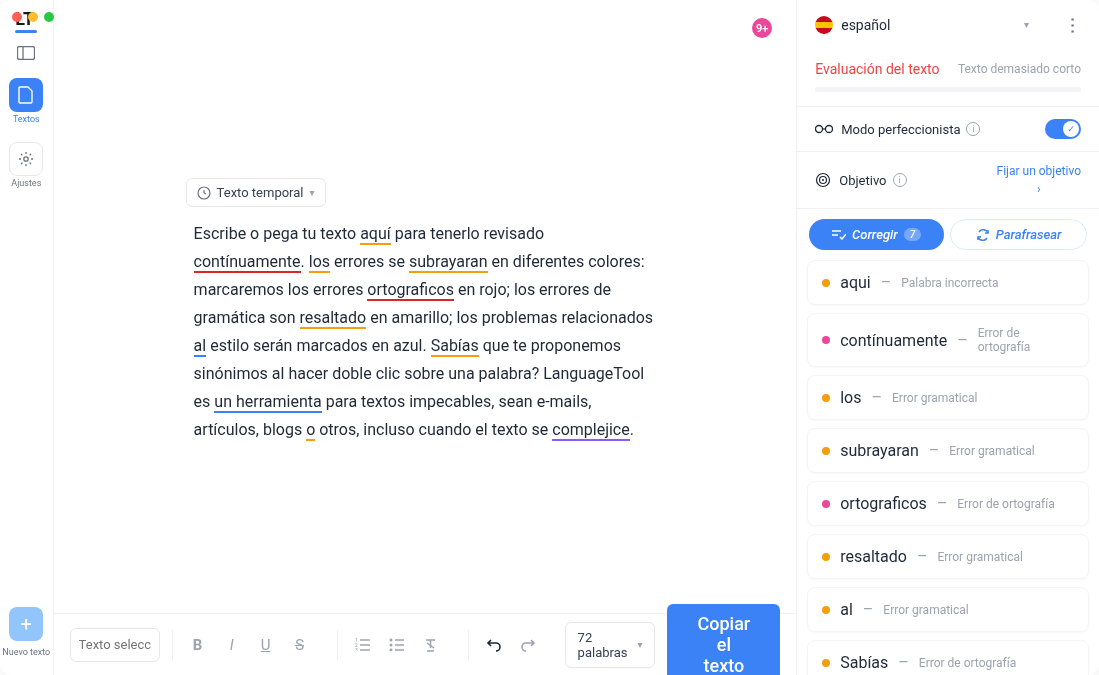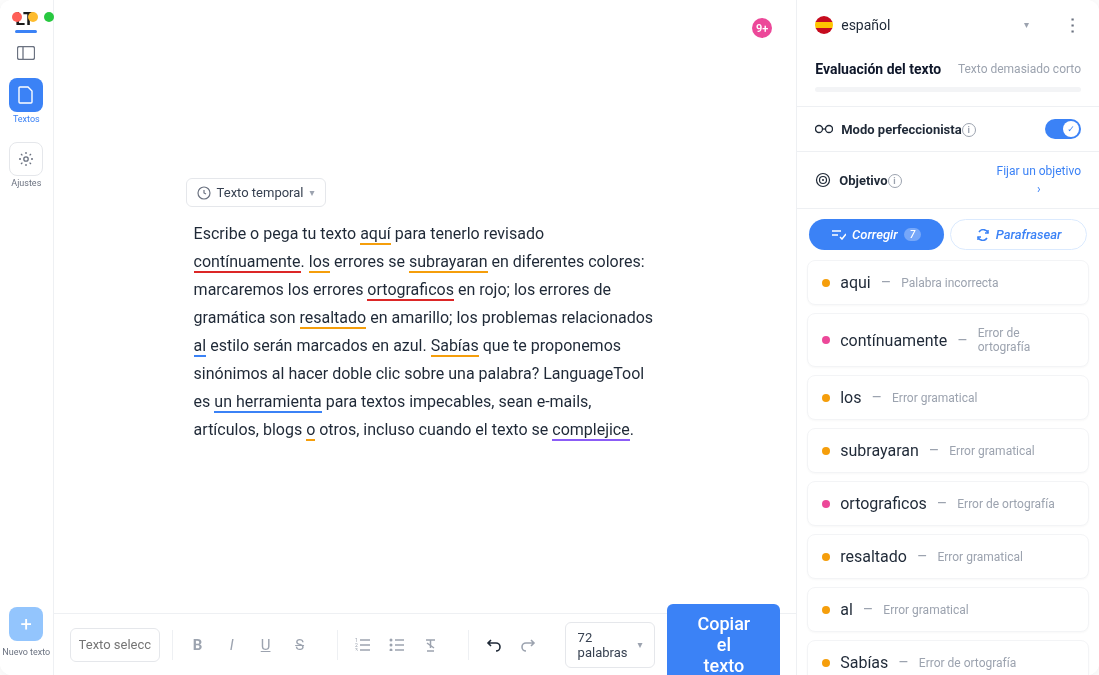--- a/index.html
+++ b/index.html
@@ -34,25 +34,25 @@
 .wordcount { border: 1px solid #e5e7eb; border-radius: 6px; padding: 7px 12px; font-size: 13px; color: #374151; display: flex; align-items: center; gap: 10px; cursor: pointer; margin-left: auto; }
 .copybtn { background: #3b82f6; color: #fff; border: none; border-radius: 6px; padding: 9px 30px; font-size: 18px; font-weight: 500; cursor: pointer; }
 .badge { position: absolute; top: 18px; right: 24px; width: 20px; height: 20px; background: #ec4899; color: #fff; border-radius: 50%; font-size: 11px; font-weight: 600; display: flex; align-items: center; justify-content: center; }
 .rightpanel { width: 328px; border-left: 1px solid #eef0f3; background: #fff; display: flex; flex-direction: column; }
 .rphead { padding: 14px 18px; display: flex; align-items: center; gap: 8px; }
 .flag { width: 18px; height: 18px; border-radius: 50%; background: linear-gradient(to bottom, #c60b1e 33%, #ffc400 33% 66%, #c60b1e 66%); }
 .lang { font-size: 14px; color: #1f2937; flex: 1; }
 .morebtn { color: #6b7280; cursor: pointer; font-size: 18px; letter-spacing: -2px; transform: rotate(90deg); }
 .eval { padding: 12px 18px 14px; border-bottom: 1px solid #eef0f3; }
 .evalrow { display: flex; align-items: center; justify-content: space-between; margin-bottom: 10px; }
-.evaltitle { font-size: 14px; font-weight: 700; color: #0f172a; }
+.evaltitle { font-size: 14px; font-weight: 400; color: #ef4444; }
 .evalnote { font-size: 12px; color: #9ca3af; }
 .evalbar { height: 5px; background: #f3f4f6; border-radius: 3px; }
 .section { padding: 12px 18px; display: flex; align-items: center; gap: 8px; border-bottom: 1px solid #eef0f3; }
-.seclabel { font-size: 13px; font-weight: 700; color: #1f2937; flex: 1; display: flex; align-items: flex-end; }
+.seclabel { font-size: 13px; font-weight: 400; color: #1f2937; flex: 1; display: flex; align-items: flex-start; gap: 6px; }
 .info { width: 14px; height: 14px; border-radius: 50%; border: 1.5px solid #9ca3af; font-size: 9px; display: inline-flex; align-items: center; justify-content: center; color: #9ca3af; }
 .toggle { width: 36px; height: 20px; border-radius: 10px; background: #3b82f6; position: relative; cursor: pointer; }
 .toggle::after { content: "✓"; position: absolute; right: 2px; top: 2px; width: 16px; height: 16px; background: #fff; border-radius: 50%; display: flex; align-items: center; justify-content: center; font-size: 9px; color: #3b82f6; }
 .setobj { font-size: 12px; color: #3b82f6; display: flex; align-items: center; gap: 4px; cursor: pointer; flex-direction: column; }
 .tabs { padding: 10px 12px; display: flex; gap: 6px; font-style: italic; }
 .tab { flex: 1; border-radius: 18px; padding: 7px 0; font-size: 13px; font-weight: 500; display: flex; align-items: center; justify-content: center; gap: 6px; cursor: pointer; }
 .tab.active { background: #3b82f6; color: #fff; }
 .tab.inactive { background: #fff; color: #3b82f6; border: 1px solid #dbeafe; }
 .tabcount { font-size: 10px; background: rgba(255,255,255,0.3); border-radius: 9px; padding: 1px 6px; }
 .issues { flex: 1; overflow-y: auto; padding: 0 10px; }

